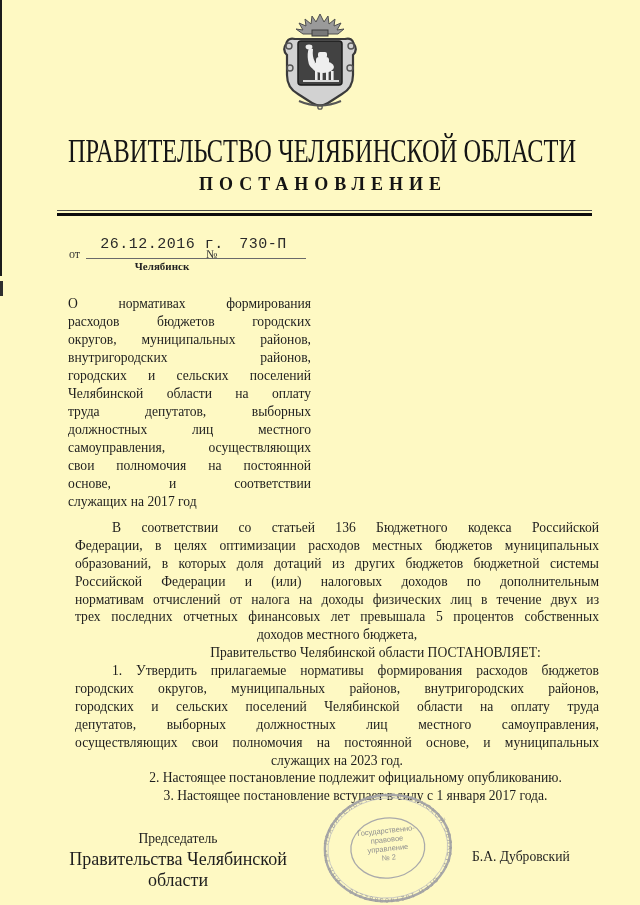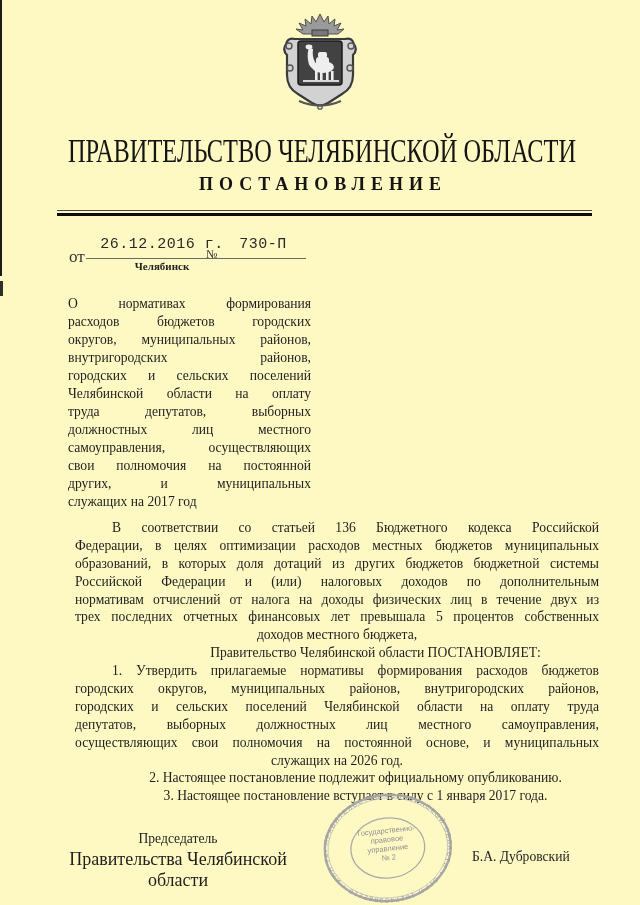--- a/index.html
+++ b/index.html
@@ -13,21 +13,21 @@
   .edge-line{left:0;top:0;width:2px;height:276px;background:#1c1c1c;}
   .edge-dash{left:0;top:281px;width:3px;height:15px;background:#2e2e2e;}
   
   .org-svg{left:0;top:130px;}
   .org-svg text{font-family:"Liberation Serif",serif;fill:#141414;}
   .doc-type{left:0;top:174px;width:640px;text-align:center;
     font-size:18px;font-weight:bold;letter-spacing:6px;text-indent:6px;color:#141414;}
   .rule-thin{left:57px;top:210px;width:535px;height:1px;background:#4a4a4a;}
   .rule-thick{left:57px;top:213px;width:535px;height:3px;background:#0c0c0c;}
   
-  .from-label{left:69px;top:247px;font-size:17px;color:#333;}
+  .from-label{left:69px;top:247px;font-size:12px;color:#333;}
   .date-field{left:86px;top:236px;width:152px;height:22px;
     border-bottom:1.5px solid #6a6a6a;font-family:"Liberation Mono",monospace;
     font-size:15px;letter-spacing:.5px;text-align:center;color:#2a2a2a;}
   .city{left:96px;top:260px;width:132px;text-align:center;
     font-size:11px;font-weight:bold;color:#222;}
   .num-sign{left:206px;top:247px;font-size:12px;color:#333;}
   .num-field{left:220px;top:236px;width:86px;height:22px;
     border-bottom:1.5px solid #6a6a6a;font-family:"Liberation Mono",monospace;
     font-size:15px;letter-spacing:.5px;text-align:center;color:#2a2a2a;}
   
@@ -111,39 +111,39 @@
       <div class="sline">О нормативах формирования</div>
       <div class="sline">расходов бюджетов городских</div>
       <div class="sline">округов, муниципальных районов,</div>
       <div class="sline">внутригородских районов,</div>
       <div class="sline">городских и сельских поселений</div>
       <div class="sline">Челябинской области на оплату</div>
       <div class="sline">труда депутатов, выборных</div>
       <div class="sline">должностных лиц местного</div>
       <div class="sline">самоуправления, осуществляющих</div>
       <div class="sline">свои полномочия на постоянной</div>
-      <div class="sline">других, и муниципальных</div>
+      <div class="sline">основе, и соответствии</div>
       <div class="sline">служащих на 2017 год</div>
     </div>
 
   <div class="abs bodytext">
       <div class="bline ind">В соответствии со статьей 136 Бюджетного кодекса Российской</div>
       <div class="bline">Федерации, в целях оптимизации расходов местных бюджетов муниципальных</div>
       <div class="bline">образований, в которых доля дотаций из других бюджетов бюджетной системы</div>
       <div class="bline">Российской Федерации и (или) налоговых доходов по дополнительным</div>
       <div class="bline">нормативам отчислений от налога на доходы физических лиц в течение двух из</div>
       <div class="bline">трех последних отчетных финансовых лет превышала 5 процентов собственных</div>
       <div class="bline nj">доходов местного бюджета,</div>
       <div class="bline res nj">Правительство Челябинской области ПОСТАНОВЛЯЕТ:</div>
       <div class="bline ind">1. Утвердить прилагаемые нормативы формирования расходов бюджетов</div>
       <div class="bline">городских округов, муниципальных районов, внутригородских районов,</div>
       <div class="bline">городских и сельских поселений Челябинской области на оплату труда</div>
       <div class="bline">депутатов, выборных должностных лиц местного самоуправления,</div>
       <div class="bline">осуществляющих свои полномочия на постоянной основе, и муниципальных</div>
-      <div class="bline nj">служащих на 2026 год.</div>
+      <div class="bline nj">служащих на 2023 год.</div>
       <div class="bline ind nj">2. Настоящее постановление подлежит официальному опубликованию.</div>
       <div class="bline ind nj">3. Настоящее постановление вступает в силу с 1 января 2017 года.</div>
     </div>
 
   <div class="abs sig-title1">Председатель</div>
   <div class="abs sig-title2">Правительства Челябинской области</div>
   <div class="abs sig-name">Б.А. Дубровский</div>
 
   <div class="abs stamp">
     <svg width="152" height="120" viewBox="0 0 152 120">

